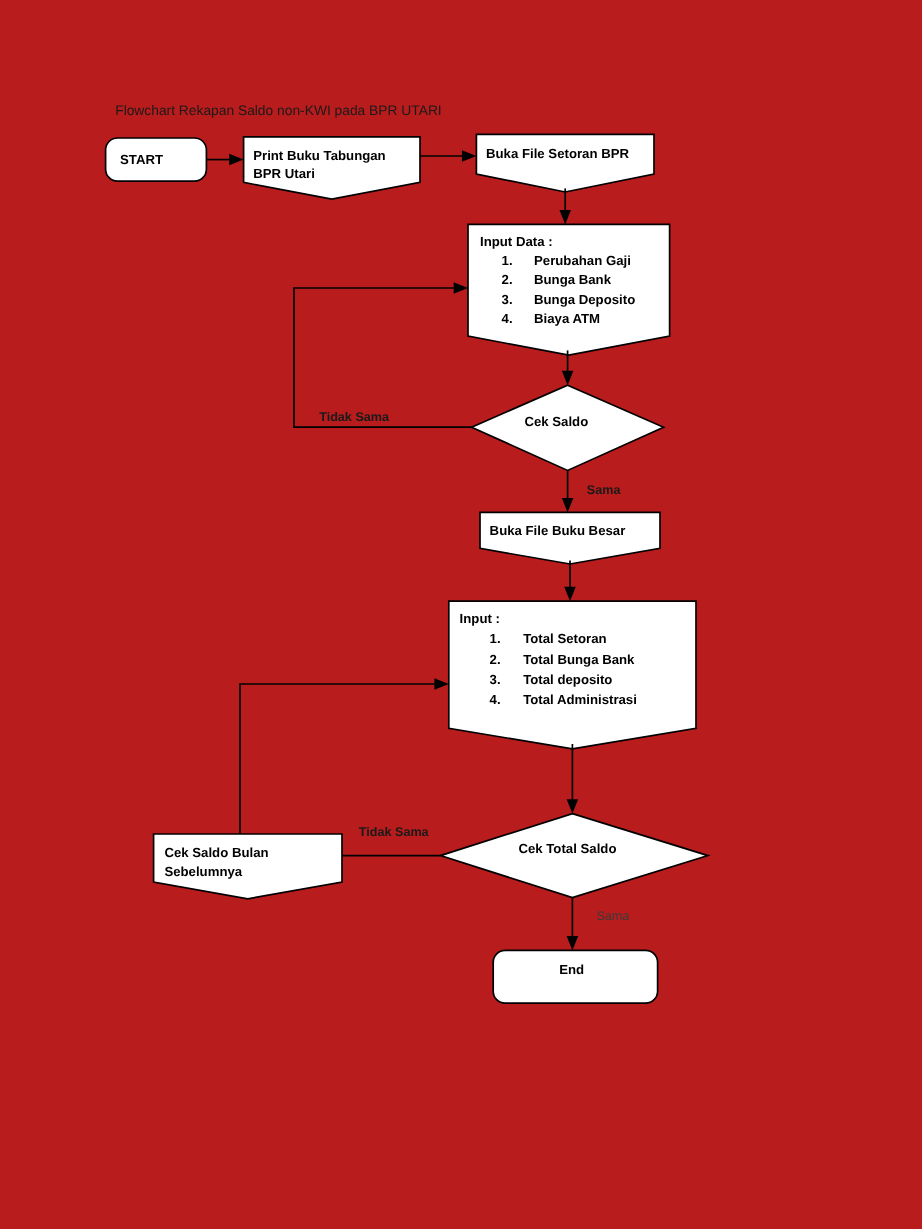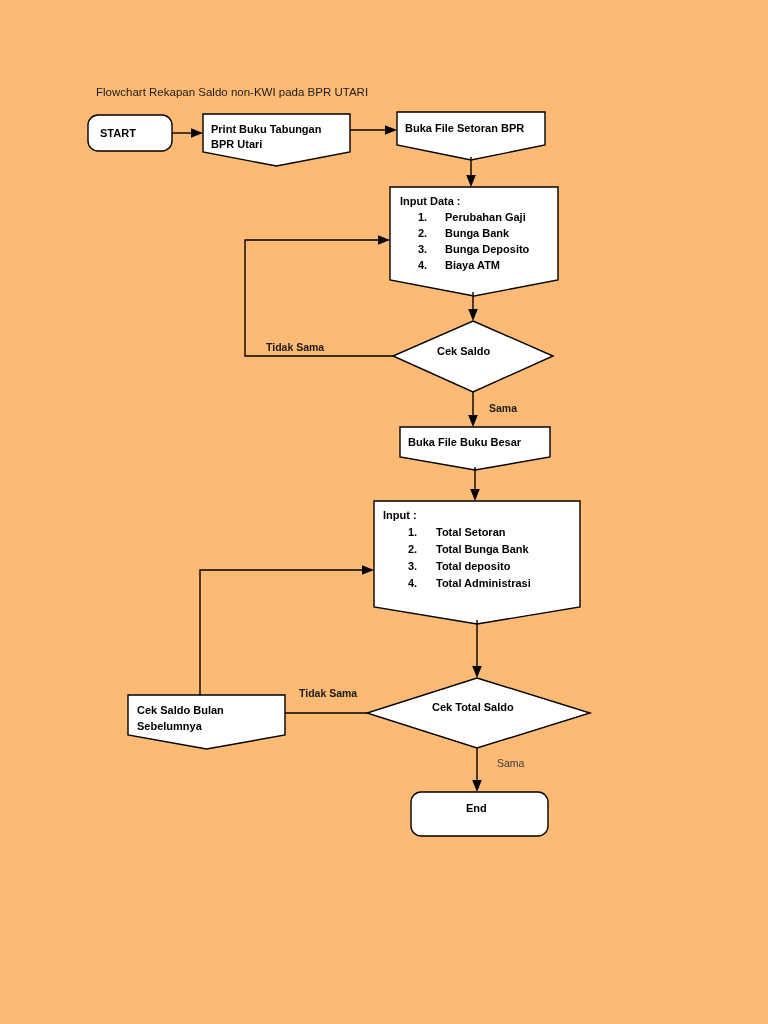--- a/index.html
+++ b/index.html
@@ -10,21 +10,21 @@
   body {
     width: 768px;
     height: 1024px;
     font-family: "Liberation Sans", sans-serif;
     overflow: hidden;
   }
   #flow-root {
     position: relative;
     width: 768px;
     height: 1024px;
-    background: #fdba74;
+    background: #b91c1c;
   }
   svg#flow-svg {
     position: absolute;
     top: 0;
     left: 0;
     width: 768px;
     height: 1024px;
     display: block;
   }
   .shape-outline {

